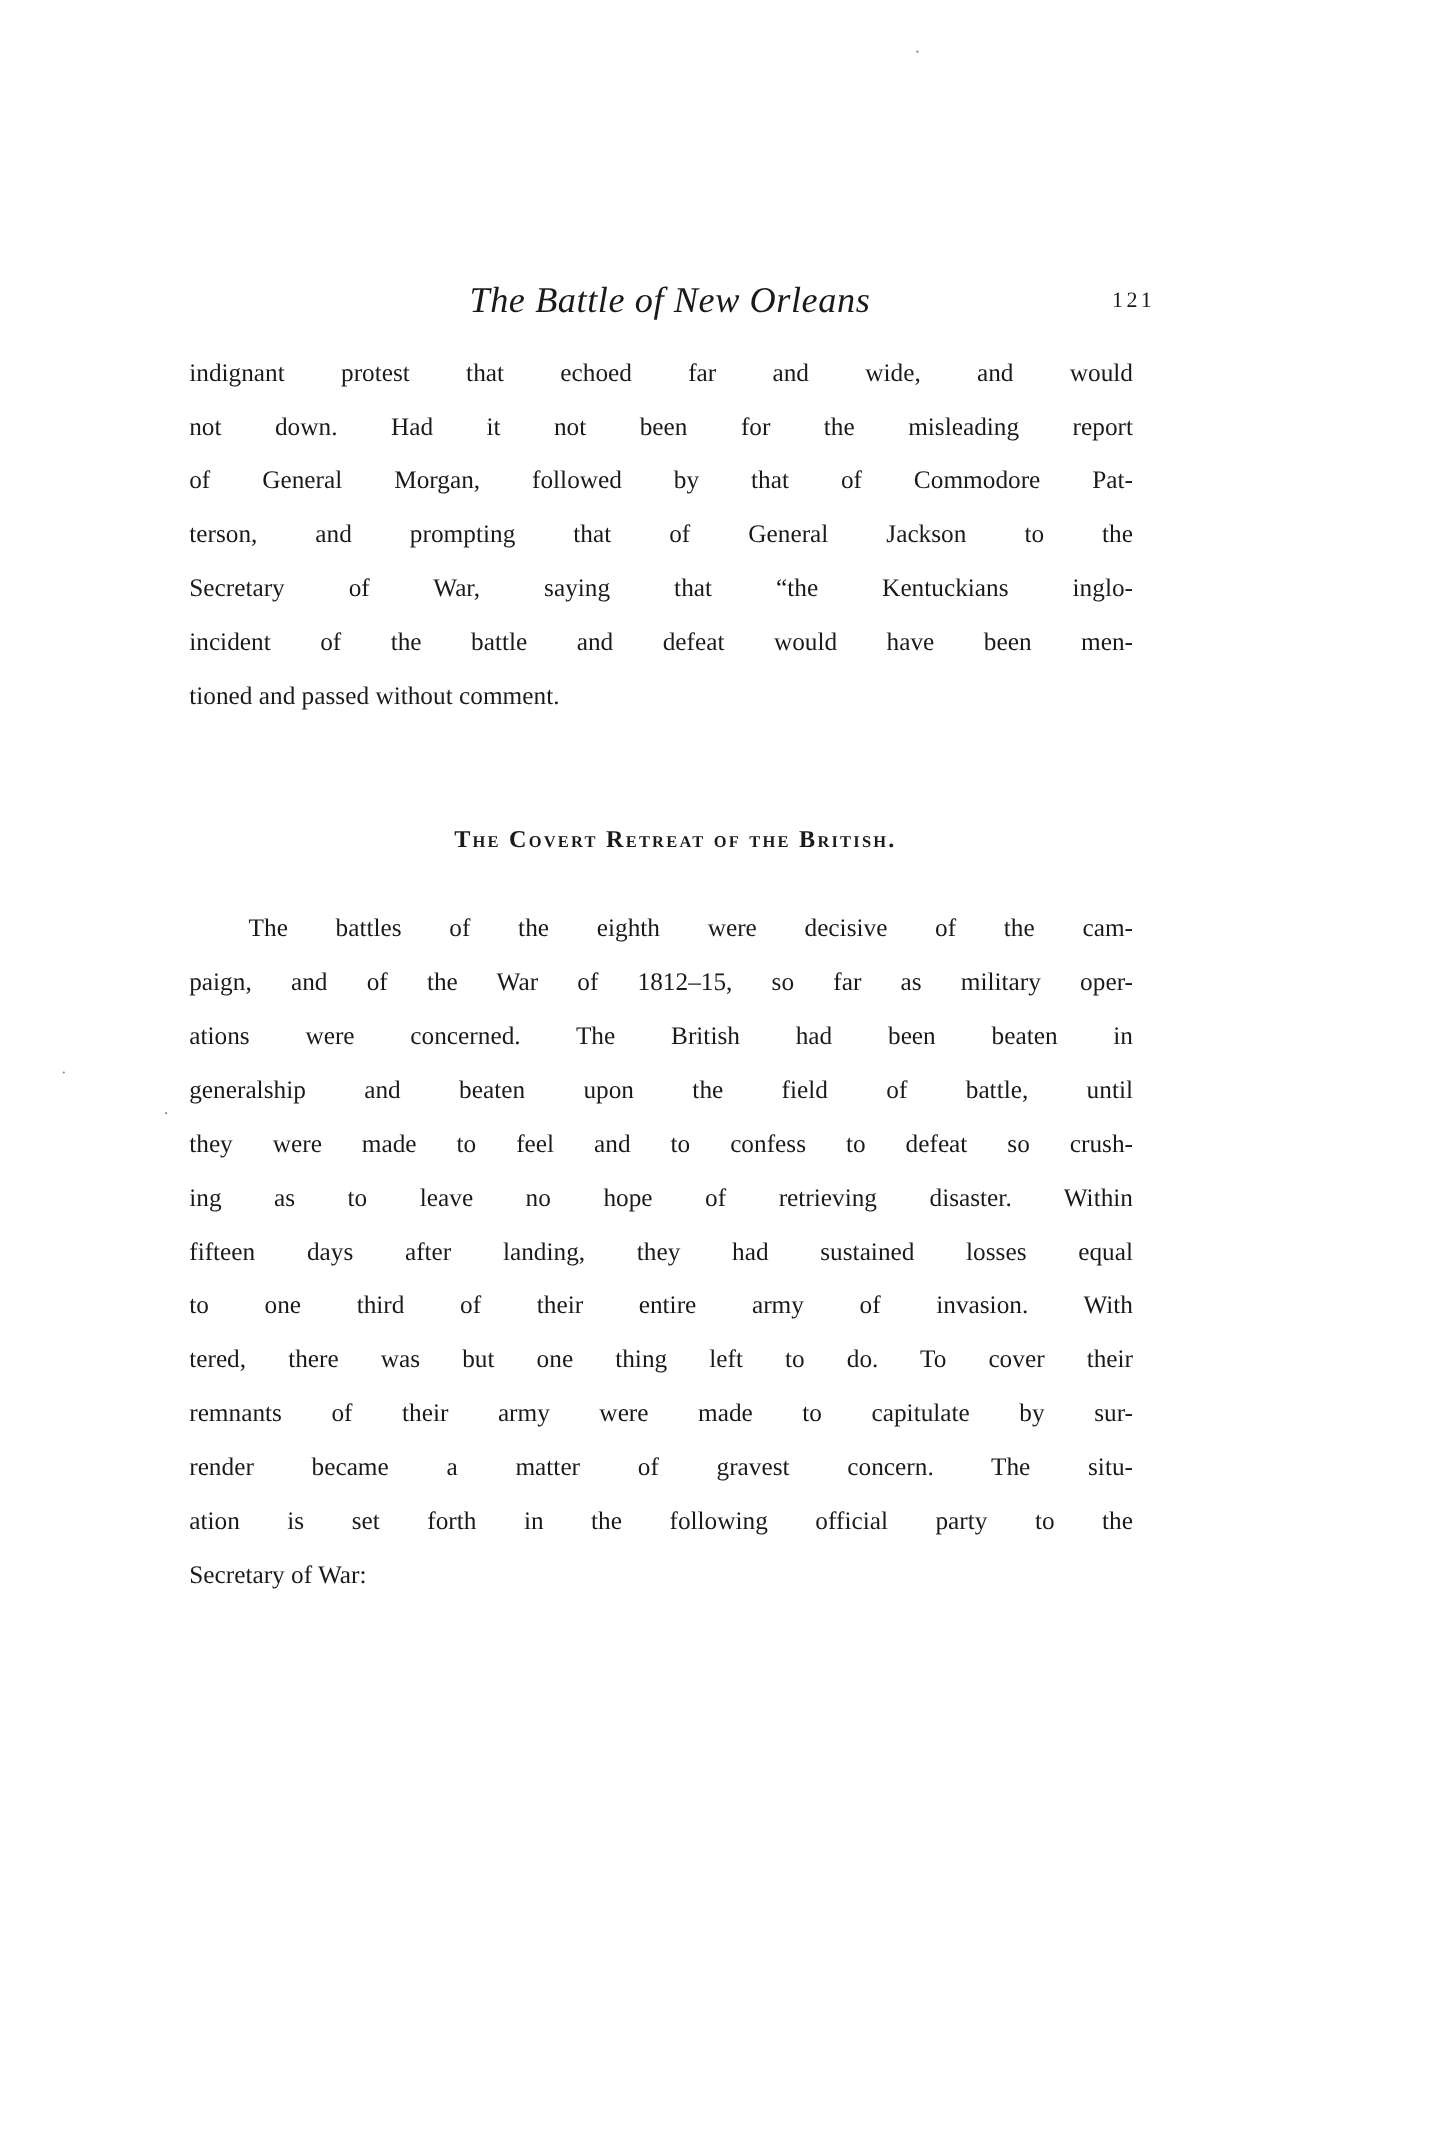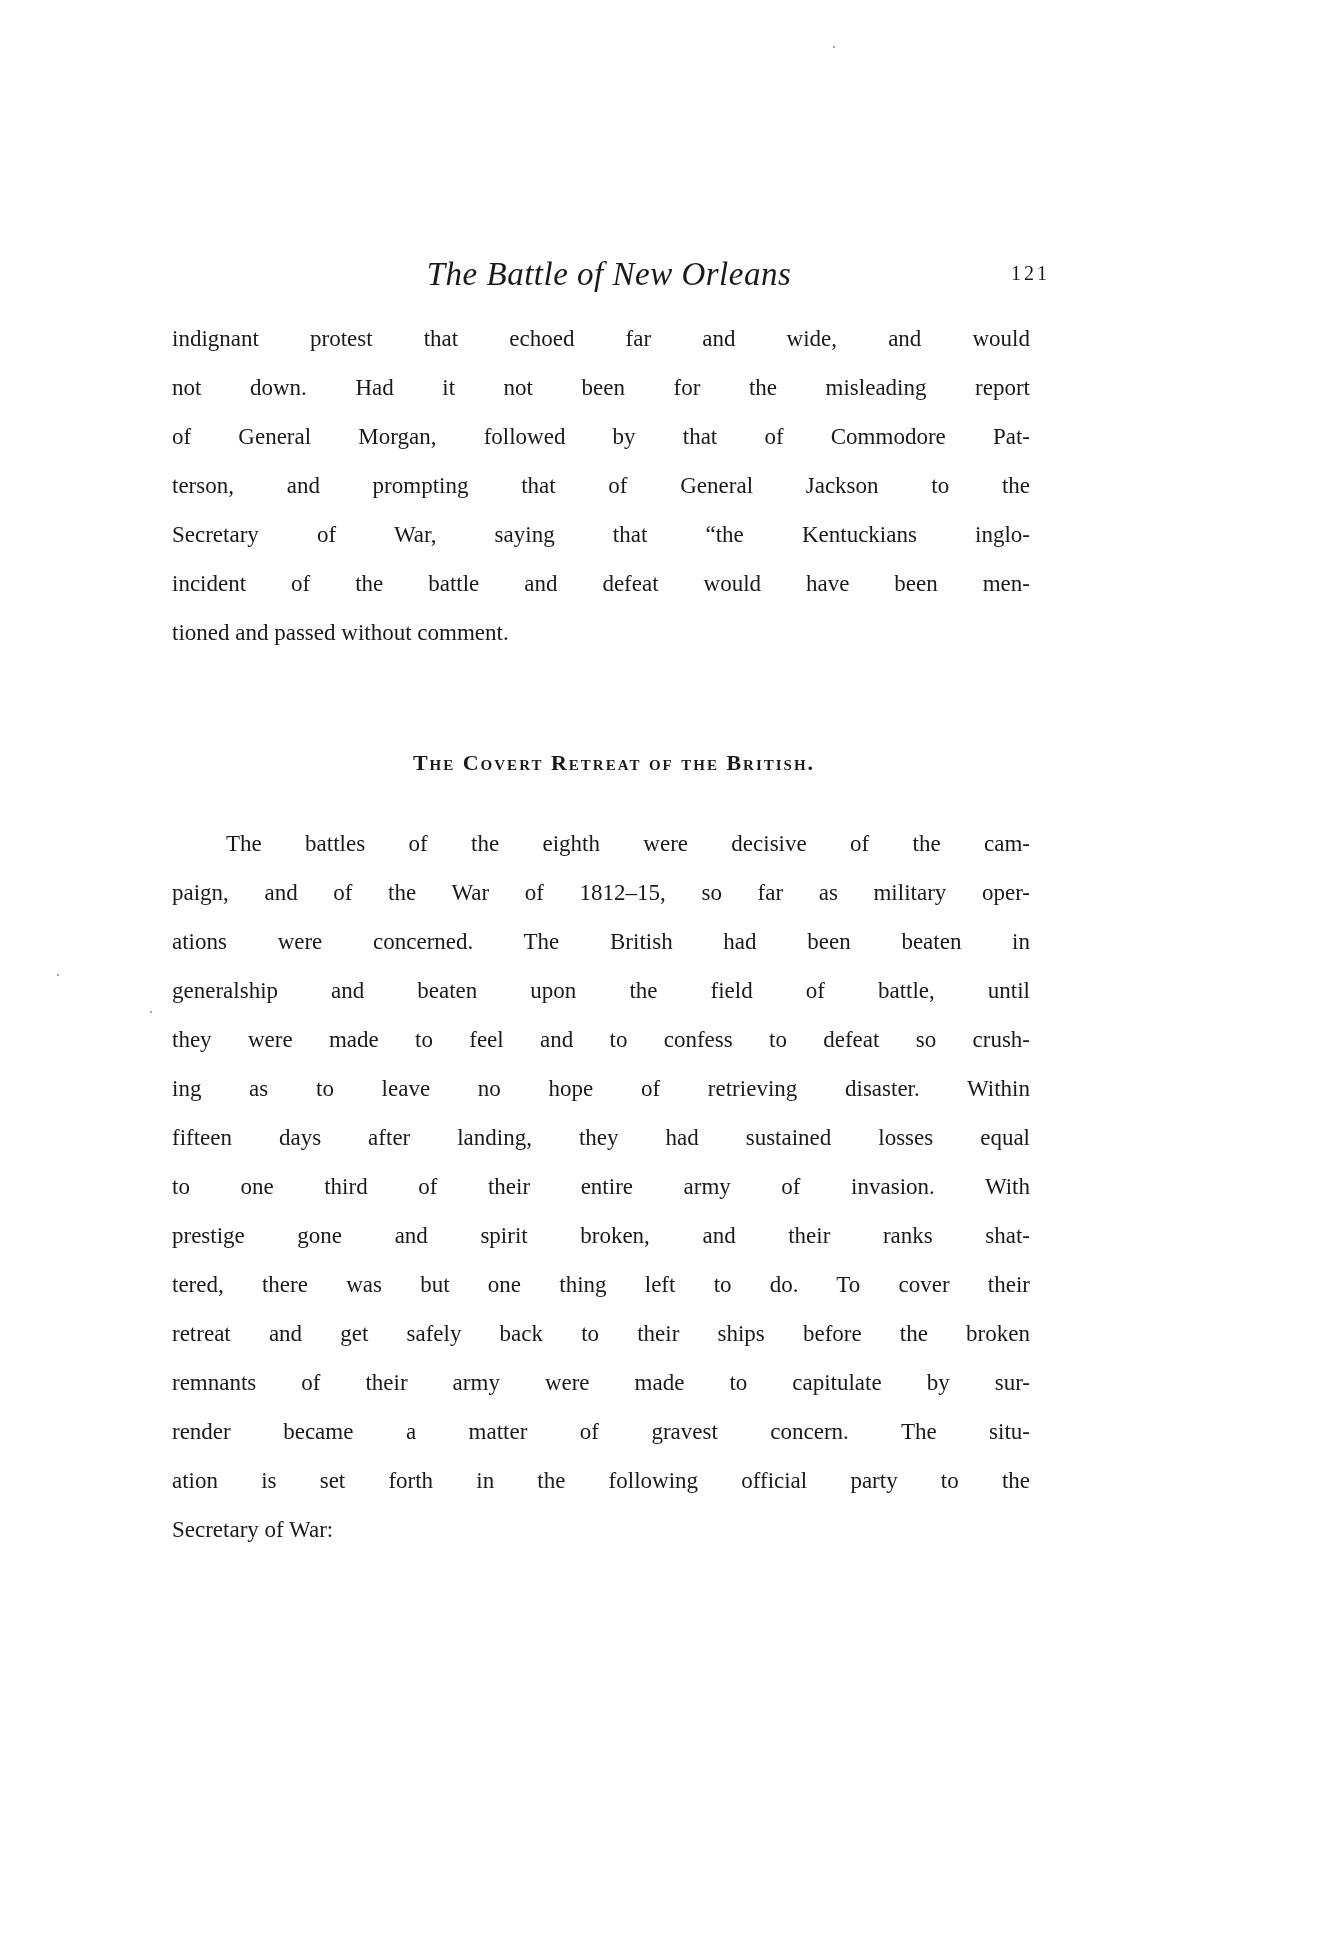--- a/index.html
+++ b/index.html
@@ -117,22 +117,20 @@
 
   <div class="body-text para2">
     <span class="line indent">The battles of the eighth were decisive of the cam-</span>
     <span class="line">paign, and of the War of 1812–15, so far as military oper-</span>
     <span class="line">ations were concerned.  The British had been beaten in</span>
     <span class="line">generalship and beaten upon the field of battle, until</span>
     <span class="line">they were made to feel and to confess to defeat so crush-</span>
     <span class="line">ing as to leave no hope of retrieving disaster.  Within</span>
     <span class="line">fifteen days after landing, they had sustained losses equal</span>
     <span class="line">to one third of their entire army of invasion.  With</span>
-    <span class="line">prestige gone and spirit broken, and their ranks shat-</span>
     <span class="line">tered, there was but one thing left to do.  To cover their</span>
-    <span class="line">retreat and get safely back to their ships before the broken</span>
     <span class="line">remnants of their army were made to capitulate by sur-</span>
     <span class="line">render became a matter of gravest concern.  The situ-</span>
     <span class="line">ation is set forth in the following official party to the</span>
     <span class="line last">Secretary of War:</span>
   </div>
 
 </div>
 
 </body></html>

